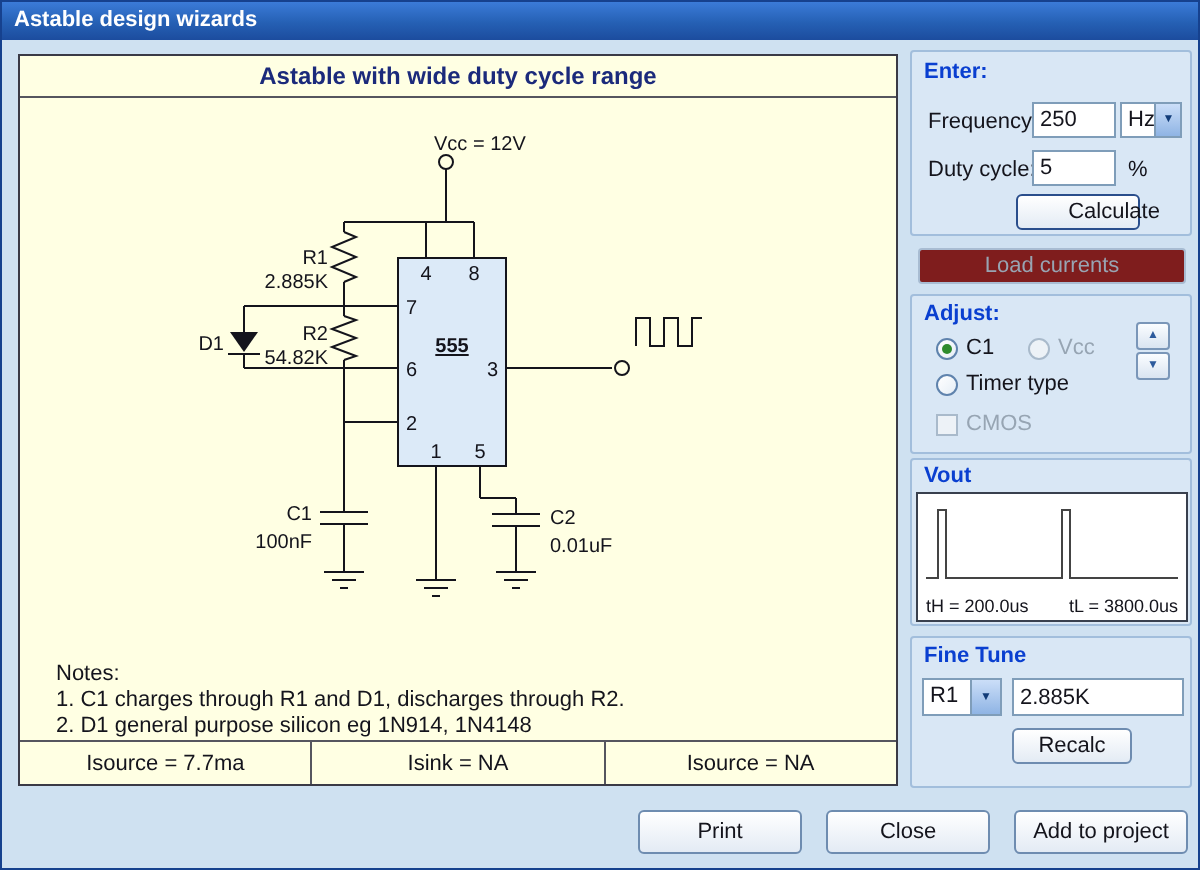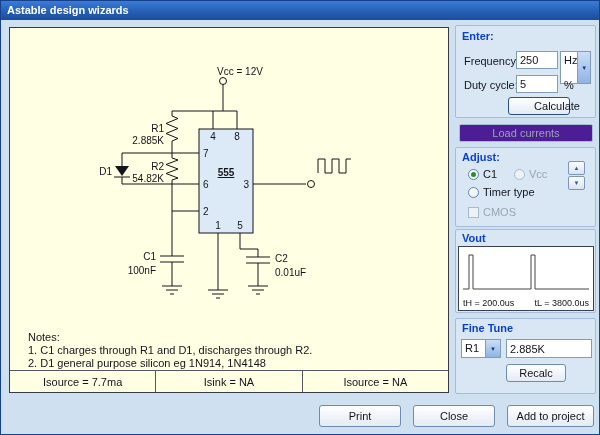--- a/index.html
+++ b/index.html
@@ -41,21 +41,21 @@
   .fake-select { position:absolute; border:1px solid #7F9DB9; background:#fff;
                  font-size:11px; display:flex; align-items:stretch; color:#14141c; }
   .fake-select .sel-text { flex:1; padding:2px 0 0 3px; }
   .sel-arrow { width:15px; background:linear-gradient(180deg,#CBDEF8,#8FB4E4);
                border-left:1px solid #7F9DB9; display:flex; align-items:center;
                justify-content:center; font-size:6px; color:#123C78; }
 
   .btn { position:absolute; background:linear-gradient(180deg,#FFFFFF,#E3EBF4);
          border:1px solid #6E8CB0; border-radius:3px; font-size:11px; font-family:inherit;
          display:flex; align-items:center; justify-content:center; color:#14141c; cursor:default; }
-  .btn.disabled { background:#4c1d95; border-color:#A8BCD2; color:#98A4B2; border-radius:2px; }
+  .btn.disabled { background:#7f1d1d; border-color:#A8BCD2; color:#98A4B2; border-radius:2px; }
 
   .radio { position:absolute; display:flex; align-items:center; }
   .radio .rb { width:11px; height:11px; border-radius:50%; border:1px solid #5F83AD;
                background:linear-gradient(135deg,#ffffff,#E6EEF6); position:relative; }
   .radio.selected .rb::after { content:""; position:absolute; left:2px; top:2px;
                width:5px; height:5px; border-radius:50%; background:#2E8B2E; }
   .radio .rlabel { margin-left:4px; font-size:11px; color:#14141c; }
   .radio.disabled .rb { border-color:#A9BACB; background:#EDF2F7; }
   .radio.disabled .rlabel { color:#97A5B3; }
 
@@ -75,20 +75,21 @@
 </head>
 <body>
 
 <div class="window">
 
   <div class="titlebar">
     <span>Astable design wizards</span>
   </div>
 
   <div class="circuit-panel">
+    <div class="panel-heading">Astable with wide duty cycle range</div>
 
     <svg class="circuit" viewBox="0 0 438 342">
 
       <text x="207" y="47">Vcc = 12V</text>
       <circle cx="213" cy="53" r="3.5" fill="none" stroke="#14141c"></circle>
       <line x1="213" y1="56.5" x2="213" y2="83"></line>
       <line x1="162" y1="83" x2="227" y2="83"></line>
       <line x1="203" y1="83" x2="203" y2="101"></line>
       <line x1="227" y1="83" x2="227" y2="101"></line>
 
@@ -186,21 +187,21 @@
       <div class="status-cell">Isource = 7.7ma</div>
       <div class="status-cell">Isink = NA</div>
       <div class="status-cell">Isource = NA</div>
     </div>
   </div>
 
   <div class="group" style="left:454px; top:24px; width:141px; height:93px;">
     <div class="section-label" style="left:6px; top:4px;">Enter:</div>
     <div class="flabel" style="left:8px; top:29px;">Frequency:</div>
     <input class="tfield" style="left: 60px; top: 25px; width: 42px; height: 18px;" value="250">
-    <div class="fake-select" style="left:104px; top:25px; width:31px; height:33px;">
+    <div class="fake-select" style="left:104px; top:25px; width:31px; height:18px;">
       <span class="sel-text">Hz</span>
       <span class="sel-arrow">▼</span>
     </div>
     <div class="flabel" style="left:8px; top:53px;">Duty cycle:</div>
     <input class="tfield" style="left: 60px; top: 49px; width: 42px; height: 18px;" value="5">
     <div class="flabel" style="left:108px; top:53px;">%</div>
     <div class="btn" style="left:52px; top:71px; width:62px; height:18px; border-color:#2A4E8C;padding-left:36px;">Calculate</div>
   </div>
 
   <div class="btn disabled" style="left:458px; top:123px; width:134px; height:18px;">Load currents</div>

